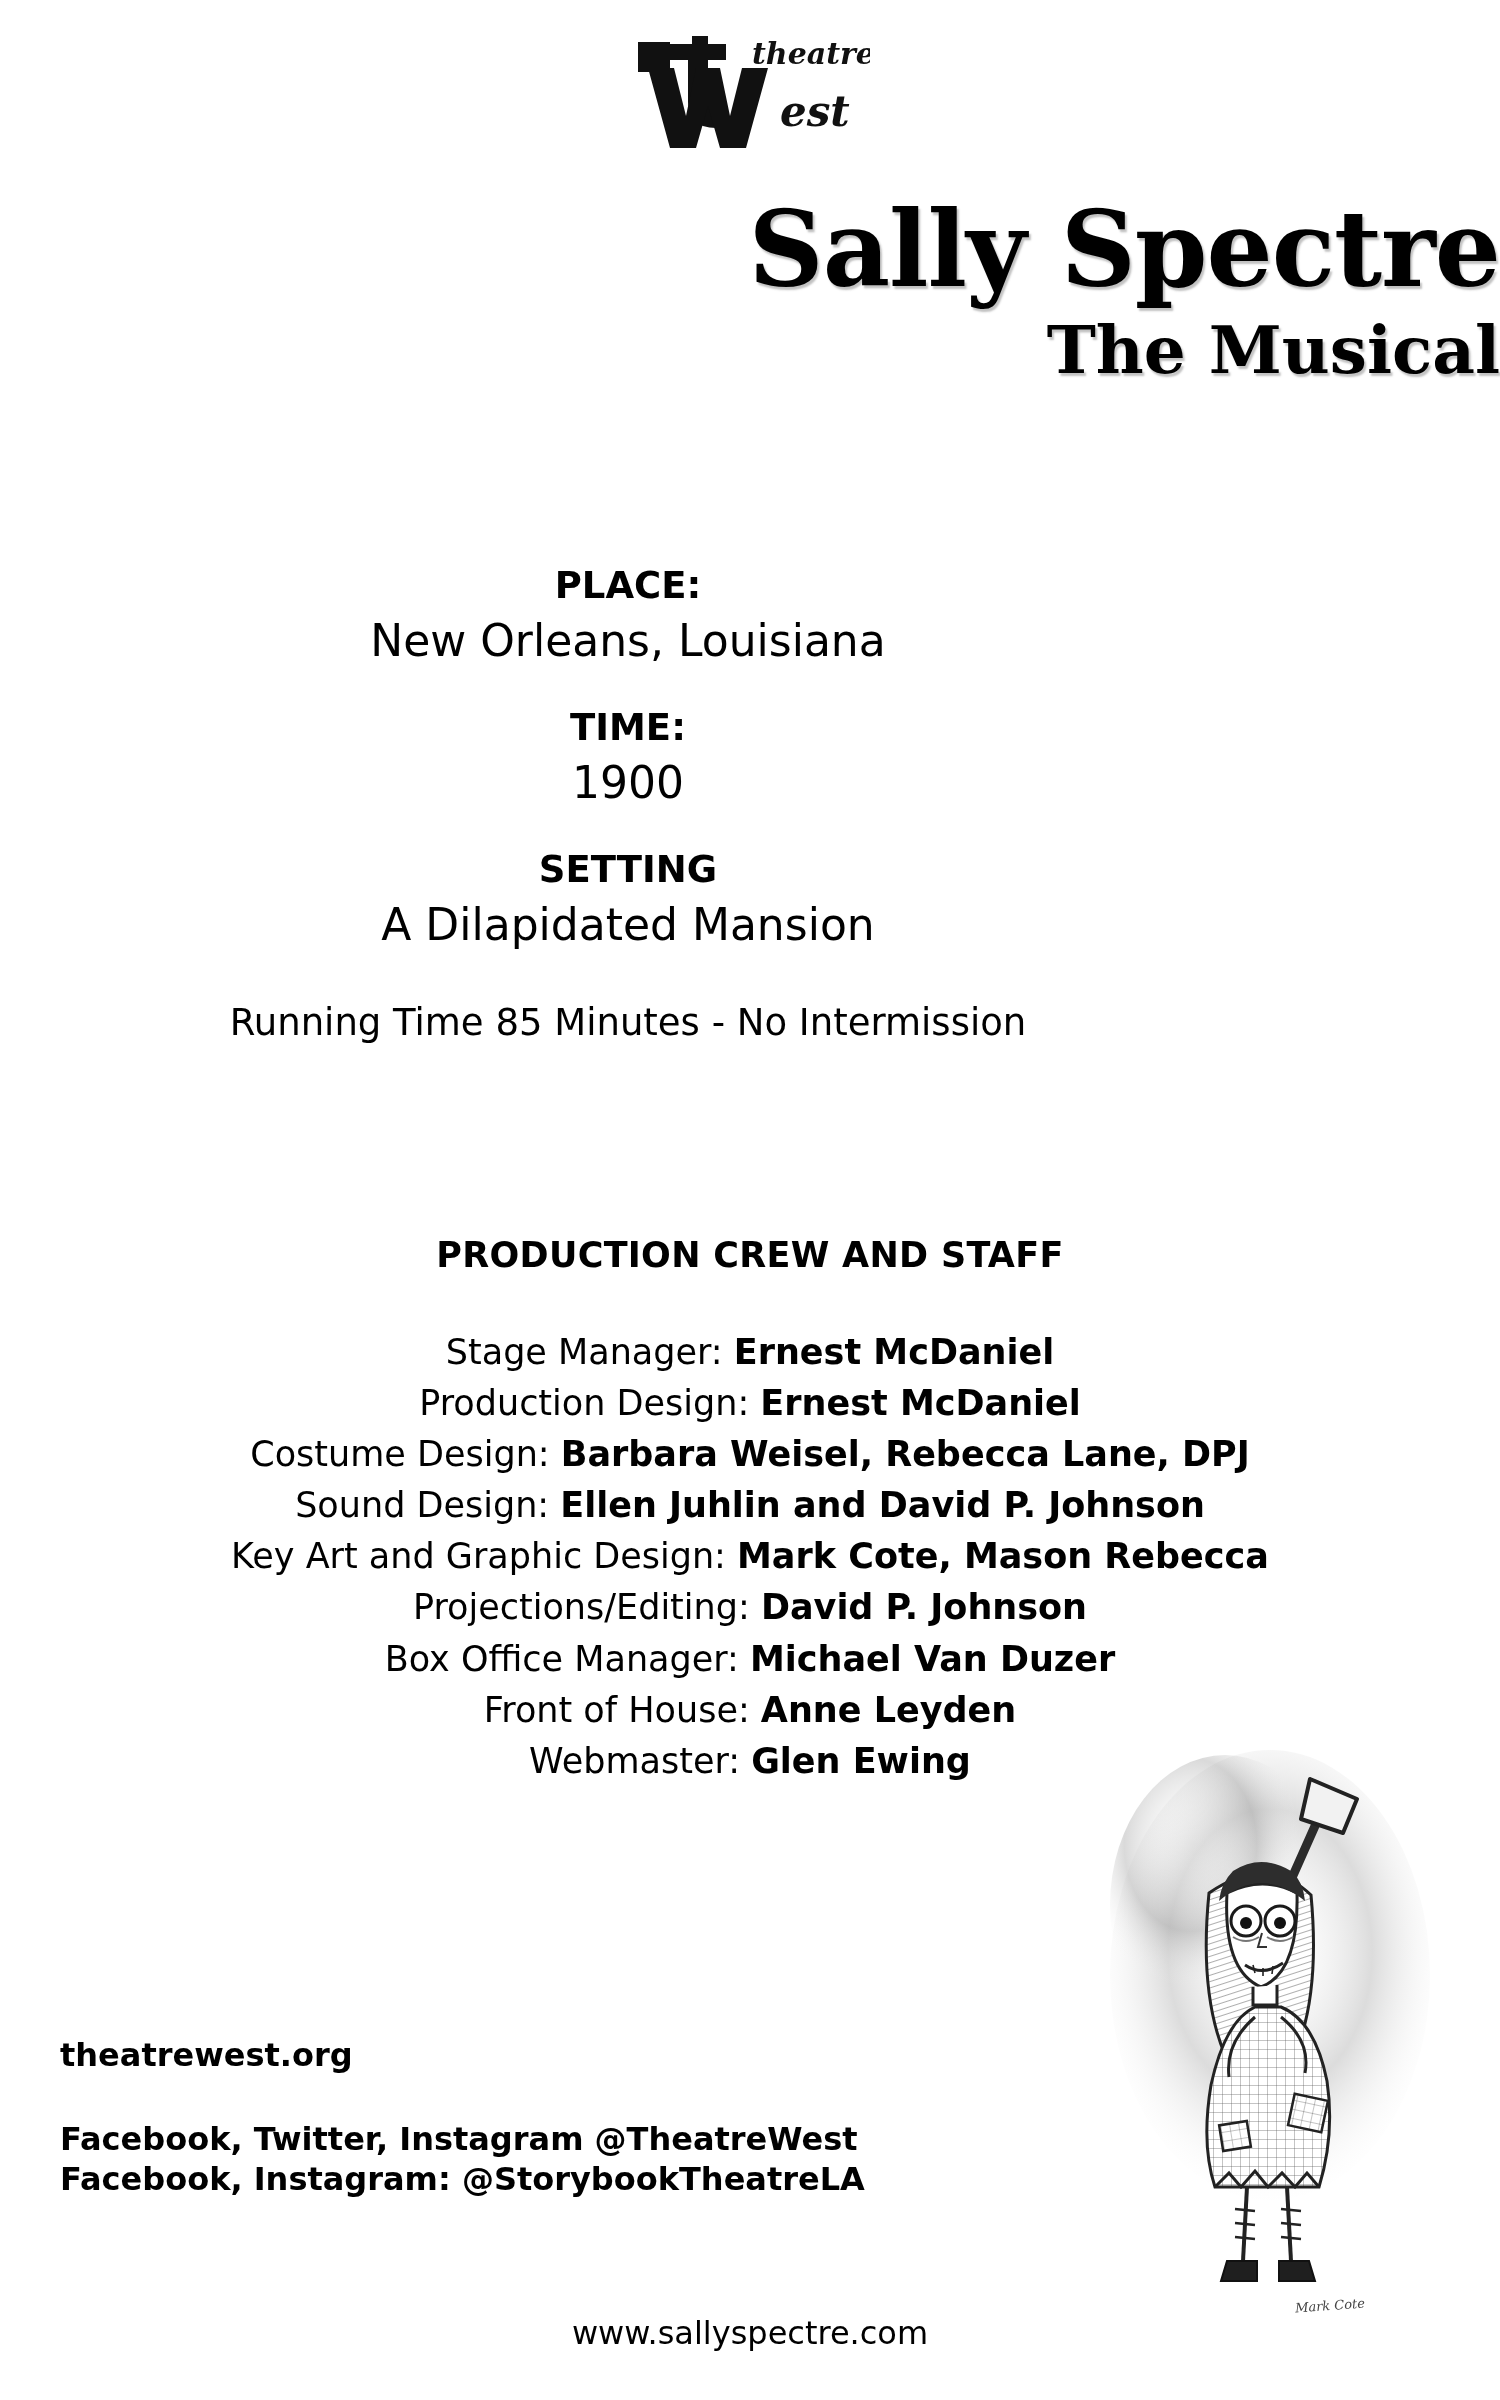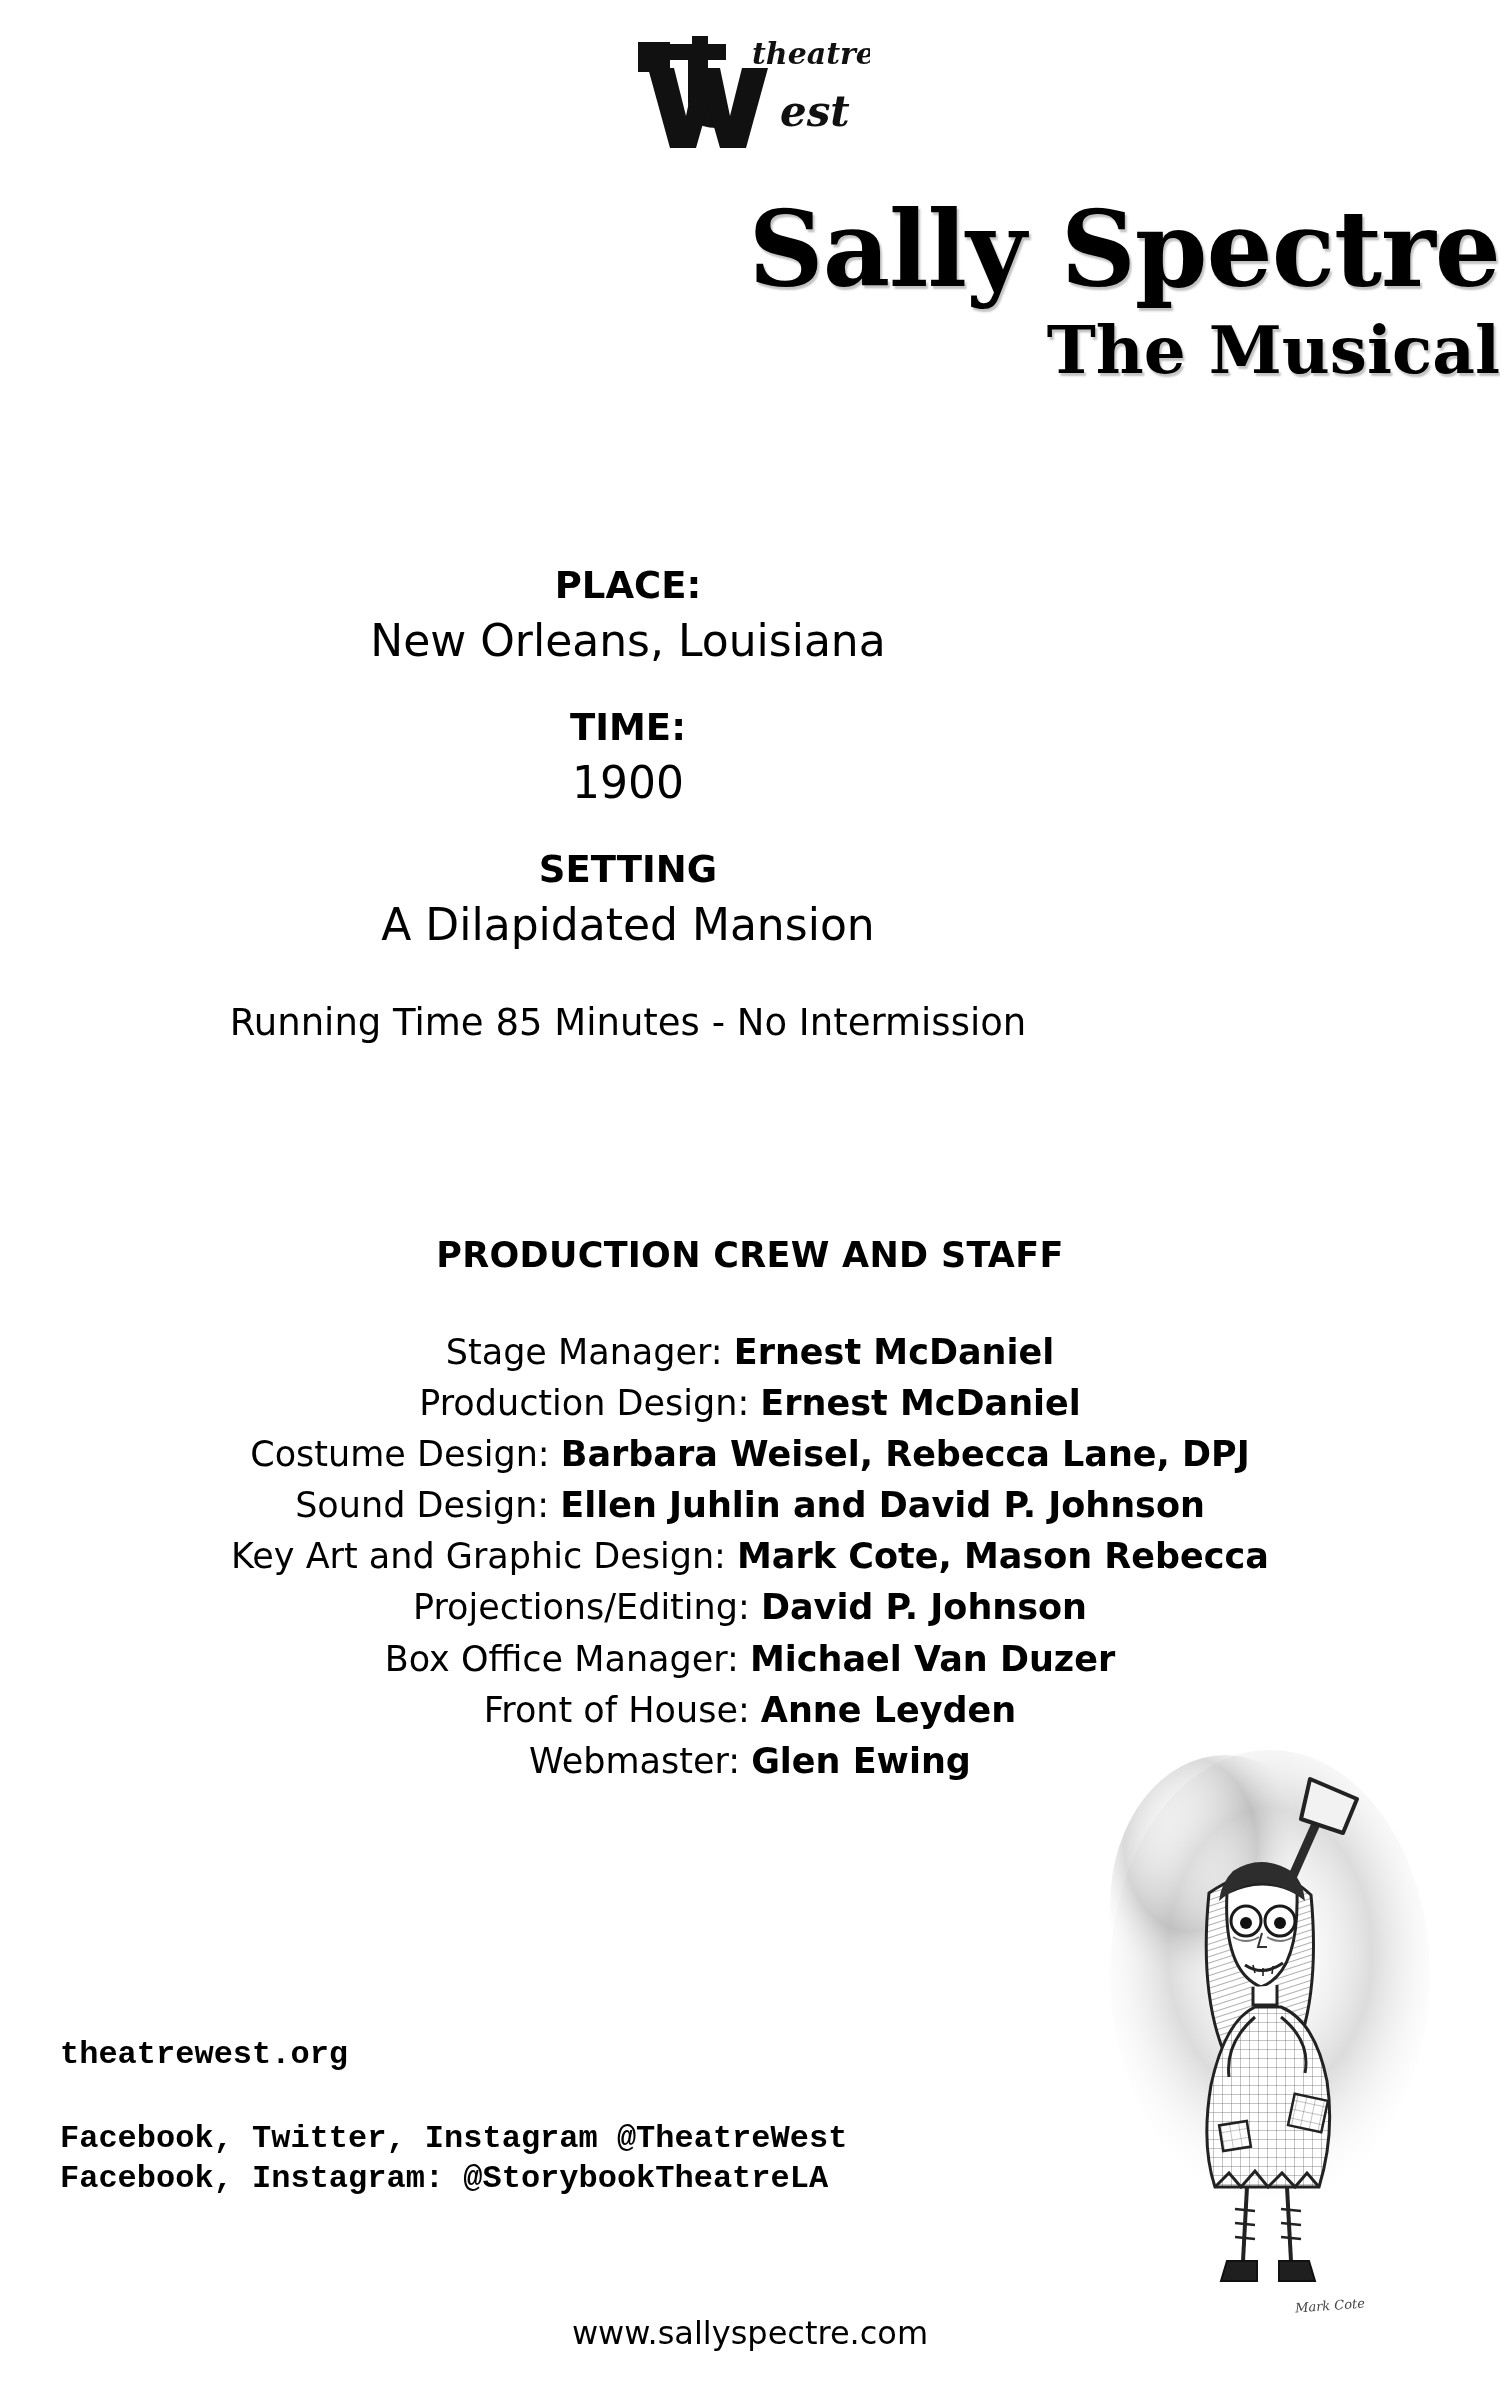--- a/index.html
+++ b/index.html
@@ -112,21 +112,20 @@
   .crew-name { font-weight: bold; }
 
   
   .social-block {
     position: absolute;
     left: 60px;
     top: 2035px;
     font-weight: bold;
     font-size: 32px;
     line-height: 1.25;
-    font-family: Liberation Mono, monospace;
   }
   .social-web { margin-bottom: 44px; }
   .social-line { white-space: nowrap; }
 
   
   .footer {
     position: absolute;
     bottom: 48px;
     left: 0;
     width: 1500px;

